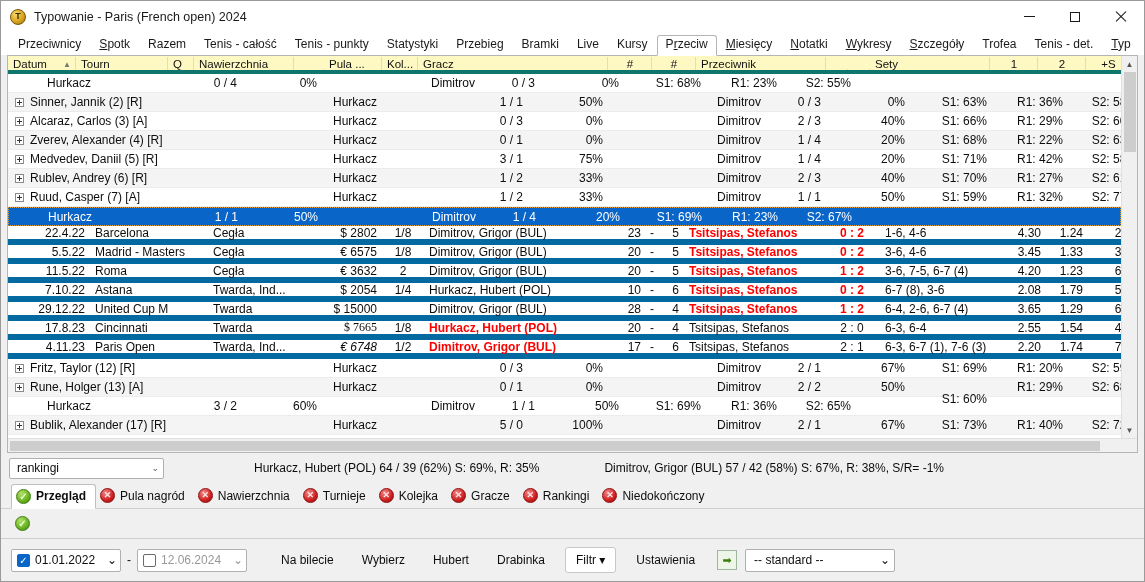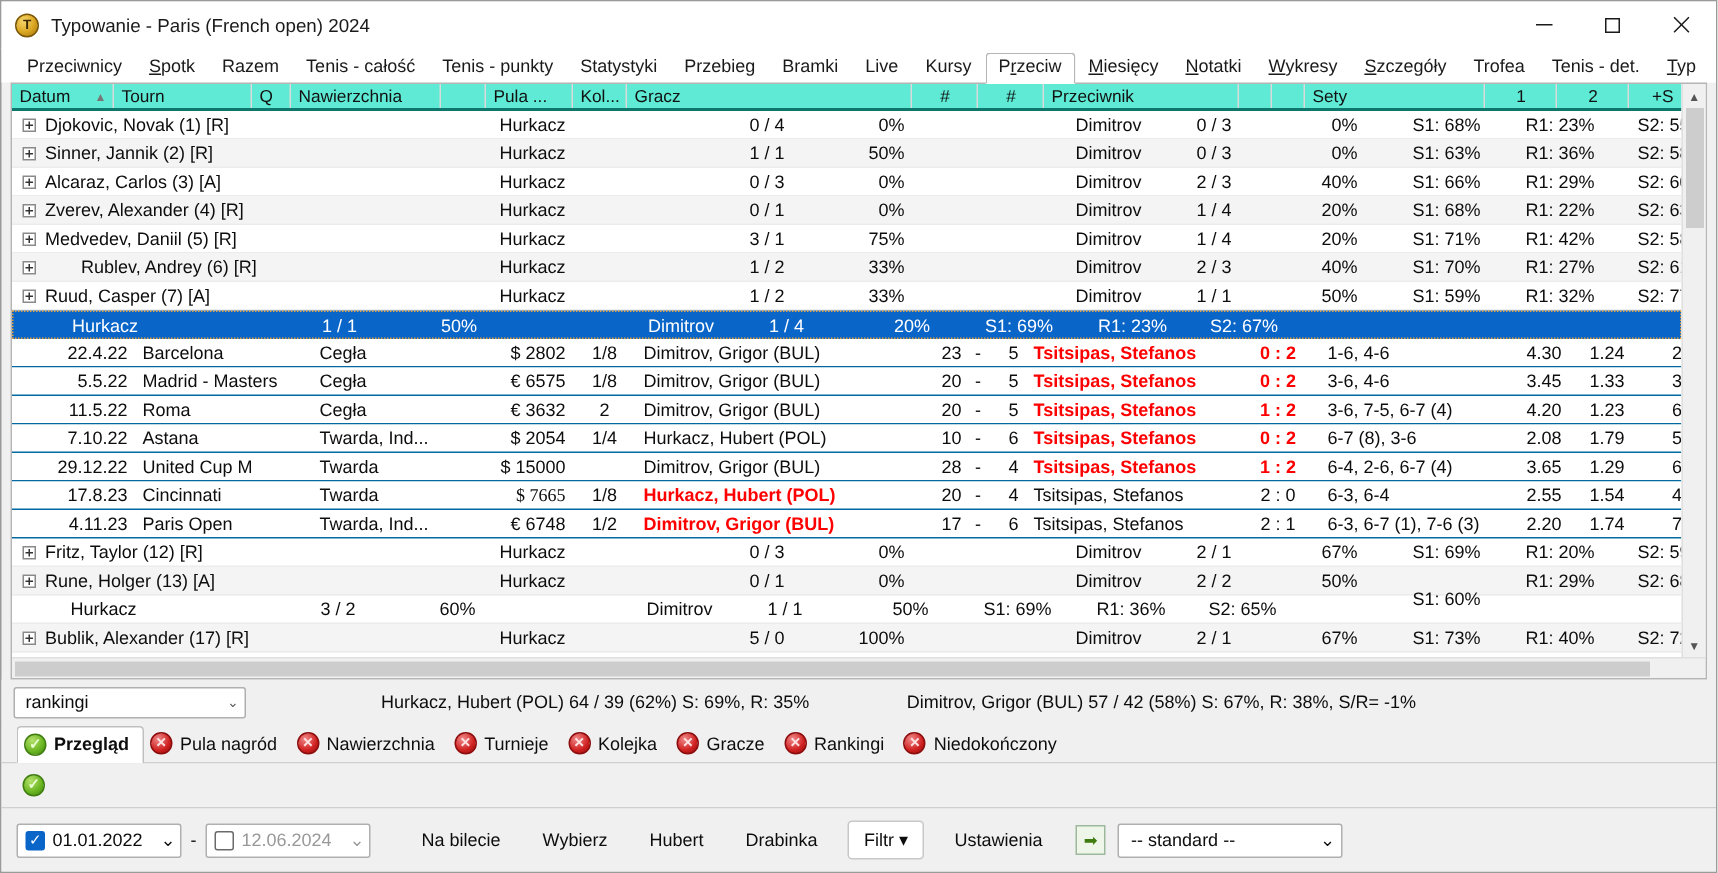--- a/index.html
+++ b/index.html
@@ -89,43 +89,44 @@
     flex: 1;
     display: flex; flex-direction: column;
     overflow: hidden;
     position: relative;
   }
   .grid-inner { display: flex; flex: 1; min-height: 0; }
   .grid-cols { flex: 1; display: flex; flex-direction: column; min-width: 0; }
 
   .hdr {
     display: flex; height: 18px; min-height: 18px;
-    background: #5eead4;
-    border-bottom: 2px solid #0f766e;
+    background: #fef9c3;
+    border-bottom: 4px solid #0f766e;
     font-size: 11.5px;
+    align-items: flex-end;
   }
   .hdr .hc {
     border-right: 1px solid #dadada;
     padding: 1px 4px 0 5px;
     overflow: hidden; white-space: nowrap;
     display: flex; align-items: center;
     color: #111;
   }
   .hdr .hc.ctr { justify-content: center; }
   .sortarrow { margin-left: auto; font-size: 8px; color: #777; }
 
   .rows { flex: 1; overflow: hidden; background: #fff; }
   .row {
     display: flex; height: 19px; min-height: 19px;
     font-size: 12px; align-items: center;
     border-bottom: 1px solid #ececec;
   }
   .row.alt { background: #f4f4f4; }
   .row.sel { background: #0a65c8; color: #fff; border: 1px dotted #e6a13a; height: 19px; }
-  .row.det { background: #ffffff; border-bottom: 1px solid #0369a1; }
+  .row.det { background: #ffffff; border-bottom: 6px solid #0369a1; }
   .cell {
     padding: 0 5px; white-space: nowrap; overflow: hidden;
     display: flex; align-items: center;
   }
   .cell.r { justify-content: flex-end; }
   .cell.c { justify-content: center; }
   .red { color: #ff0000; font-weight: bold; }
   .exp {
     width: 9px; height: 9px; border: 1px solid #8a8a8a; background: #fff;
     position: relative; margin-left: 2px; margin-right: 6px; flex: none;
@@ -352,24 +353,20 @@
             <div class="hc ctr" style="width: 48px; min-width: 48px;">
               <span>2</span>
             </div>
             <div class="hc ctr" style="width: 45px; min-width: 45px;">
               <span>+S</span>
             </div>
             <div class="hc ctr" style="width: 48px; min-width: 48px;"></div>
           </div>
         <div class="rows" id="grid-rows">
             <div class="row">
-              <div class="cell" style="width: 286px; min-width: 286px;">
-                <span class="exp plus"></span>
-                <span>Djokovic, Novak (1) [R]</span>
-              </div>
               <div class="cell r" style="width: 88px; min-width: 88px;">Hurkacz</div>
               <div class="cell r" style="width: 146px; min-width: 146px;">0 / 4</div>
               <div class="cell r" style="width: 80px; min-width: 80px;">0%</div>
               <div class="cell" style="width: 44px; min-width: 44px;"></div>
               <div class="cell r" style="width: 114px; min-width: 114px;">Dimitrov</div>
               <div class="cell r" style="width: 60px; min-width: 60px;">0 / 3</div>
               <div class="cell r" style="width: 84px; min-width: 84px;">0%</div>
               <div class="cell r" style="width: 82px; min-width: 82px;">S1: 68%</div>
               <div class="cell r" style="width: 76px; min-width: 76px;">R1: 23%</div>
               <div class="cell r" style="width: 74px; min-width: 74px;">S2: 55%</div>
@@ -432,21 +429,21 @@
               <div class="cell r" style="width: 80px; min-width: 80px;">75%</div>
               <div class="cell" style="width: 44px; min-width: 44px;"></div>
               <div class="cell r" style="width: 114px; min-width: 114px;">Dimitrov</div>
               <div class="cell r" style="width: 60px; min-width: 60px;">1 / 4</div>
               <div class="cell r" style="width: 84px; min-width: 84px;">20%</div>
               <div class="cell r" style="width: 82px; min-width: 82px;">S1: 71%</div>
               <div class="cell r" style="width: 76px; min-width: 76px;">R1: 42%</div>
               <div class="cell r" style="width: 74px; min-width: 74px;">S2: 58%</div>
             </div>
             <div class="row alt">
-              <div class="cell" style="width: 286px; min-width: 286px; gap: 24px;">
+              <div class="cell" style="width: 286px; min-width: 286px;">
                 <span class="exp plus"></span>
                 <span>Rublev, Andrey (6) [R]</span>
               </div>
               <div class="cell r" style="width: 88px; min-width: 88px;">Hurkacz</div>
               <div class="cell r" style="width: 146px; min-width: 146px;">1 / 2</div>
               <div class="cell r" style="width: 80px; min-width: 80px;">33%</div>
               <div class="cell" style="width: 44px; min-width: 44px;"></div>
               <div class="cell r" style="width: 114px; min-width: 114px;">Dimitrov</div>
               <div class="cell r" style="width: 60px; min-width: 60px;">2 / 3</div>
               <div class="cell r" style="width: 84px; min-width: 84px;">40%</div>
@@ -595,21 +592,21 @@
               <div class="cell r" style="width: 40px; min-width: 40px;">2.55</div>
               <div class="cell r" style="width: 42px; min-width: 42px;">1.54</div>
               <div class="cell r" style="width: 45px; min-width: 45px;">42</div>
             </div>
             <div class="row det">
               <div class="cell" style="width: 14px; min-width: 14px;"></div>
               <div class="cell r" style="width: 68px; min-width: 68px;">4.11.23</div>
               <div class="cell" style="width: 100px; min-width: 100px;">Paris Open</div>
               <div class="cell c" style="width: 18px; min-width: 18px;"></div>
               <div class="cell" style="width: 100px; min-width: 100px;">Twarda, Ind...</div>
-              <div class="cell r" style="width: 74px; min-width: 74px;">€ 6748</div>
+              <div class="cell r" style="width: 74px; min-width: 74px; font-style: italic;">€ 6748</div>
               <div class="cell c" style="width: 42px; min-width: 42px;">1/2</div>
               <div class="cell red" style="width: 184px; min-width: 184px;">Dimitrov, Grigor (BUL)</div>
               <div class="cell r" style="width: 38px; min-width: 38px;">17</div>
               <div class="cell c" style="width: 12px; min-width: 12px;">-</div>
               <div class="cell r" style="width: 26px; min-width: 26px;">6</div>
               <div class="cell" style="width: 140px; min-width: 140px;">Tsitsipas, Stefanos</div>
               <div class="cell c" style="width: 56px; min-width: 56px;">2 : 1</div>
               <div class="cell" style="width: 126px; min-width: 126px;">6-3, 6-7 (1), 7-6 (3)</div>
               <div class="cell r" style="width: 40px; min-width: 40px;">2.20</div>
               <div class="cell r" style="width: 42px; min-width: 42px;">1.74</div>

